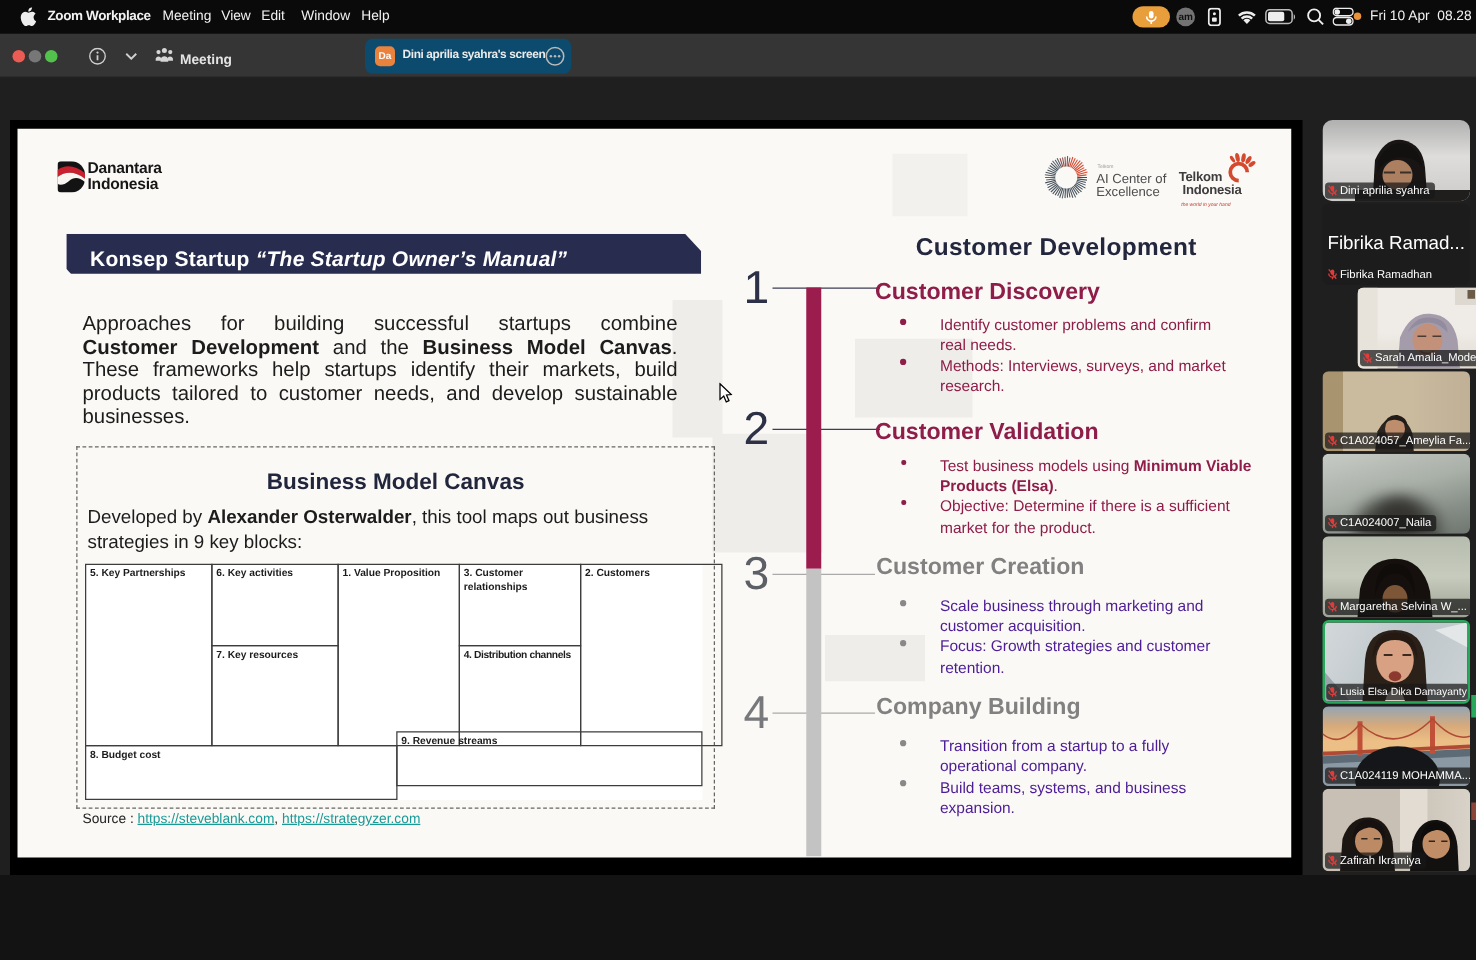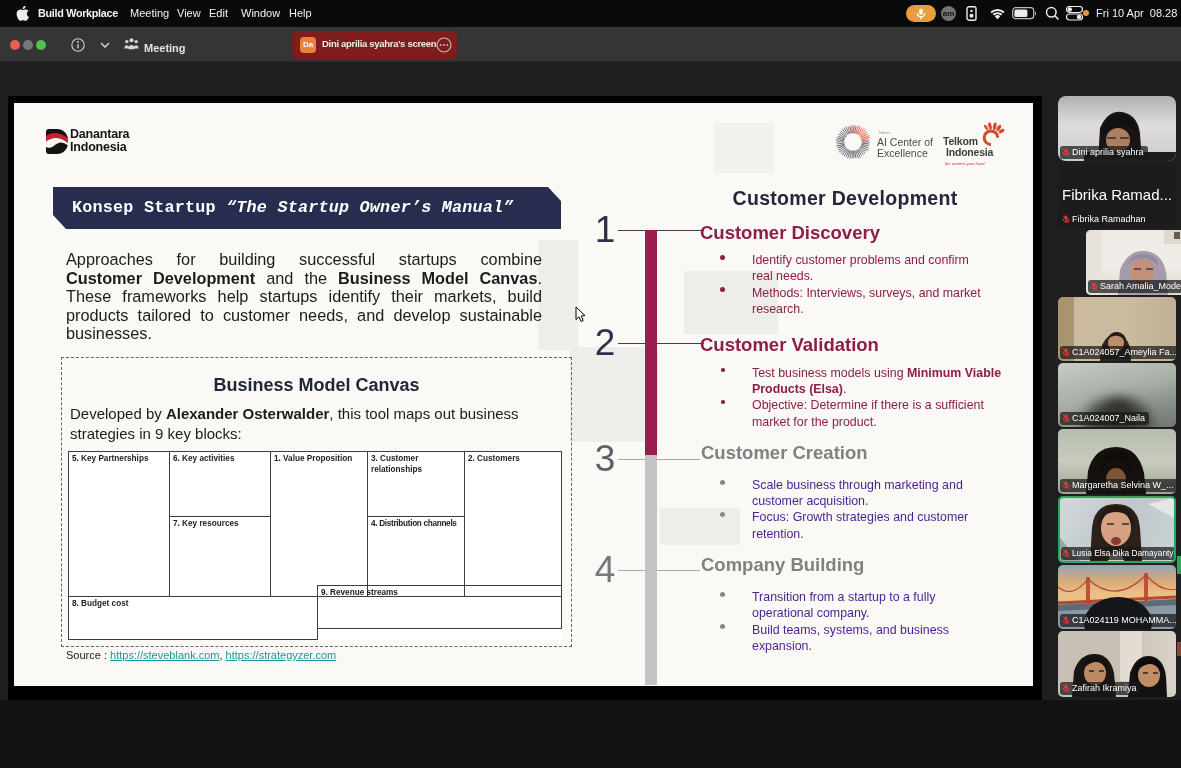--- a/index.html
+++ b/index.html
@@ -9,21 +9,21 @@
   .abs { position:absolute; }
 
   
   #menubar { position:absolute; left:0; top:0; width:1181px; height:27px; background:#0a0a0a; color:#f2f2f2; font-size:11px; }
   #menubar .mi { white-space:nowrap; }
   #menubar .mi { position:absolute; top:7px; }
 
   
   #titlebar { position:absolute; left:0; top:27px; width:1181px; height:35px; background:#353535; border-bottom:1px solid #2a2a2a; }
   .tl { position:absolute; top:13px; width:10px; height:10px; border-radius:50%; }
-  #tab { position:absolute; left:292px; top:4px; width:165px; height:28px; background:#7f1d1d; border-radius:6px; color:#eee; }
+  #tab { position:absolute; left:292px; top:4px; width:165px; height:28px; background:#0c4a6e; border-radius:6px; color:#eee; }
 
   
   #screen { position:absolute; left:8px; top:96px; width:1034px; height:604px; background:#000; }
   #slide { position:absolute; left:14px; top:103px; width:1019px; height:583px; background:#fbf9f6; overflow:hidden; }
   .sg { position:absolute; background:#efede9; }
   .cell { border:1px solid #3d3d3d; font-size:8.2px; font-weight:bold; color:#1c1c1c; padding:2px 3px; line-height:10.5px; white-space:nowrap; }
   .num { font-size:37px; line-height:37px; width:40px; text-align:center; }
   .blt { font-size:12.4px; line-height:16.3px; width:280px; white-space:nowrap; }
   .blt div { margin-bottom:0.2px; }
   .mar { color:#8e1d49; }
@@ -38,21 +38,21 @@
   .nlab { position:absolute; left:2px; bottom:2px; background:rgba(24,24,24,0.72); color:#fff; font-size:9px; line-height:13px; border-radius:3px; padding:0 4px 0 2px; white-space:nowrap; display:flex; align-items:center; }
   .nlab svg { margin-right:2px; }
 </style>
 </head>
 <body>
 <div id="root">
   <div id="menubar">
     <svg class="mi" style="left:16px;top:6px" width="13" height="15" viewBox="0 0 13 15" fill="#ededed">
         <path d="M10.8 7.9c0-2 1.6-2.9 1.7-3-0.9-1.3-2.3-1.5-2.8-1.5-1.2-0.1-2.3 0.7-2.9 0.7-0.6 0-1.5-0.7-2.5-0.7-1.3 0-2.5 0.8-3.1 1.9-1.3 2.3-0.3 5.7 1 7.6 0.6 0.9 1.4 1.9 2.4 1.9 1 0 1.3-0.6 2.5-0.6 1.2 0 1.5 0.6 2.5 0.6 1 0 1.7-0.9 2.3-1.8 0.7-1 1-2.1 1-2.1s-2-0.8-2-3zM8.9 2.1c0.5-0.7 0.9-1.6 0.8-2.5-0.8 0-1.7 0.5-2.3 1.2-0.5 0.6-0.9 1.5-0.8 2.4 0.9 0.1 1.8-0.4 2.3-1.1z"></path>
       </svg>
-    <span class="mi" style="left:38px;font-weight:bold;font-size:10.8px;letter-spacing:-0.3px;">Build Workplace</span>
+    <span class="mi" style="left:38px;font-weight:bold;font-size:10.8px;letter-spacing:-0.3px;">Zoom Workplace</span>
     <span class="mi" style="left:130px;">Meeting</span>
     <span class="mi" style="left:177px;">View</span>
     <span class="mi" style="left:209px;">Edit</span>
     <span class="mi" style="left:241px;">Window</span>
     <span class="mi" style="left:289px;">Help</span>
 
     <div class="abs" style="left:906px;top:5px;width:30px;height:17px;background:#e99e3c;border-radius:9px;"></div>
     <svg class="abs" style="left:916px;top:8px" width="10" height="12" viewBox="0 0 10 12" fill="none" stroke="#fff" stroke-width="1.3">
         <rect x="3.2" y="0.8" width="3.6" height="6" rx="1.8" fill="#fff" stroke="none"></rect>
         <path d="M1.3 5.2 a3.7 3.7 0 0 0 7.4 0 M5 9 v2.2"></path>
@@ -196,21 +196,21 @@
 <g>
 <path d="M159 23.5 a6.8 6.8 0 1 1 6.8 -6.8" fill="none" stroke="#d5492f" stroke-width="3"></path>
 <ellipse cx="158" cy="5" rx="1.7" ry="3.7" fill="#d5492f" transform="rotate(-12 158 5)"></ellipse>
 <ellipse cx="162.8" cy="5.3" rx="1.7" ry="3.8" fill="#d5492f" transform="rotate(10 162.8 5.3)"></ellipse>
 <ellipse cx="166.8" cy="7" rx="1.7" ry="3.6" fill="#d5492f" transform="rotate(32 166.8 7)"></ellipse>
 <ellipse cx="169.6" cy="10.2" rx="1.6" ry="3.2" fill="#d5492f" transform="rotate(56 169.6 10.2)"></ellipse>
 <ellipse cx="154" cy="6.3" rx="1.4" ry="3" fill="#d5492f" transform="rotate(-34 154 6.3)"></ellipse>
 </g>
       </svg>
 
-    <div class="abs" style="left:39px;top:84px;width:508px;height:42px;background:#282c4e;clip-path:polygon(0 0, 495px 0, 508px 14px, 508px 42px, 13px 42px, 0 28px);font-family:Liberation Mono, monospace;">
+    <div class="abs" style="left:39px;top:84px;width:508px;height:32px;background:#282c4e;clip-path:polygon(0 0, 495px 0, 508px 14px, 508px 42px, 13px 42px, 0 28px);">
       <div style="position:absolute;left:19px;top:11px;color:#fff;font-size:16.8px;font-weight:bold;letter-spacing:0.2px;">Konsep Startup <i>“The Startup Owner’s Manual”</i></div>
     </div>
 
     <div class="abs" style="left:52px;top:147px;width:476px;font-size:16.3px;line-height:18.6px;color:#1c1c1c;">
       <div style="text-align:justify;text-align-last:justify;">Approaches for building successful startups combine</div>
       <div style="text-align:justify;text-align-last:justify;"><b>Customer Development</b> and the <b>Business Model Canvas</b>.</div>
       <div style="text-align:justify;text-align-last:justify;">These frameworks help startups identify their markets, build</div>
       <div style="text-align:justify;text-align-last:justify;">products tailored to customer needs, and develop sustainable</div>
       <div>businesses.</div>
     </div>
@@ -218,21 +218,21 @@
     <div class="abs" style="left:47px;top:254px;width:511px;height:290px;border:1px dashed #666;"></div>
     <div class="abs" style="left:47px;top:272px;width:511px;text-align:center;font-size:18px;font-weight:bold;color:#22263c;">Business Model Canvas</div>
     <div class="abs" style="left:56px;top:301px;width:470px;font-size:15px;line-height:19.5px;color:#1c1c1c;">Developed by <b>Alexander Osterwalder</b>, this tool maps out business strategies in 9 key blocks:</div>
     <div class="abs" style="left:54px;top:348px;width:494px;height:189px;background:#fff;" id="bmc">
       <div class="abs cell" style="left:0;top:0;width:102px;height:146px;">5. Key Partnerships</div>
       <div class="abs cell" style="left:101px;top:0;width:102px;height:66px;">6. Key activities</div>
       <div class="abs cell" style="left:101px;top:65px;width:102px;height:81px;">7. Key resources</div>
       <div class="abs cell" style="left:202px;top:0;width:98px;height:146px;">1. Value Proposition</div>
       <div class="abs cell" style="left:299px;top:0;width:98px;height:66px;">3. Customer<br>relationships</div>
       <div class="abs cell" style="left:299px;top:65px;width:98px;height:81px;letter-spacing:-0.3px;">4. Distribution channels</div>
-      <div class="abs cell" style="left:396px;top:0;width:98px;height:146px;">2. Customers</div>
+      <div class="abs cell" style="left:396px;top:0;width:114px;height:146px;">2. Customers</div>
       <div class="abs cell" style="left:0;top:145px;width:250px;height:44px;">8. Budget cost</div>
       <div class="abs cell" style="left:249px;top:134px;width:245px;height:44px;">9. Revenue streams</div>
     </div>
     <div class="abs" style="left:52px;top:546px;font-size:11px;color:#222;">Source : <span style="color:#199a97;text-decoration:underline;">https://steveblank.com</span>, <span style="color:#199a97;text-decoration:underline;">https://strategyzer.com</span></div>
 
     <div class="abs" style="left:631px;top:84px;width:400px;text-align:center;font-size:19.5px;font-weight:bold;color:#23273d;letter-spacing:0.3px;">Customer Development</div>
 
     <div class="abs" style="left:604px;top:127px;width:86px;height:1px;background:#3c3f54;"></div>
     <div class="abs" style="left:604px;top:240px;width:86px;height:1px;background:#3c3f54;"></div>
     <div class="abs" style="left:604px;top:356px;width:82px;height:1px;background:#aaaaaa;"></div>

